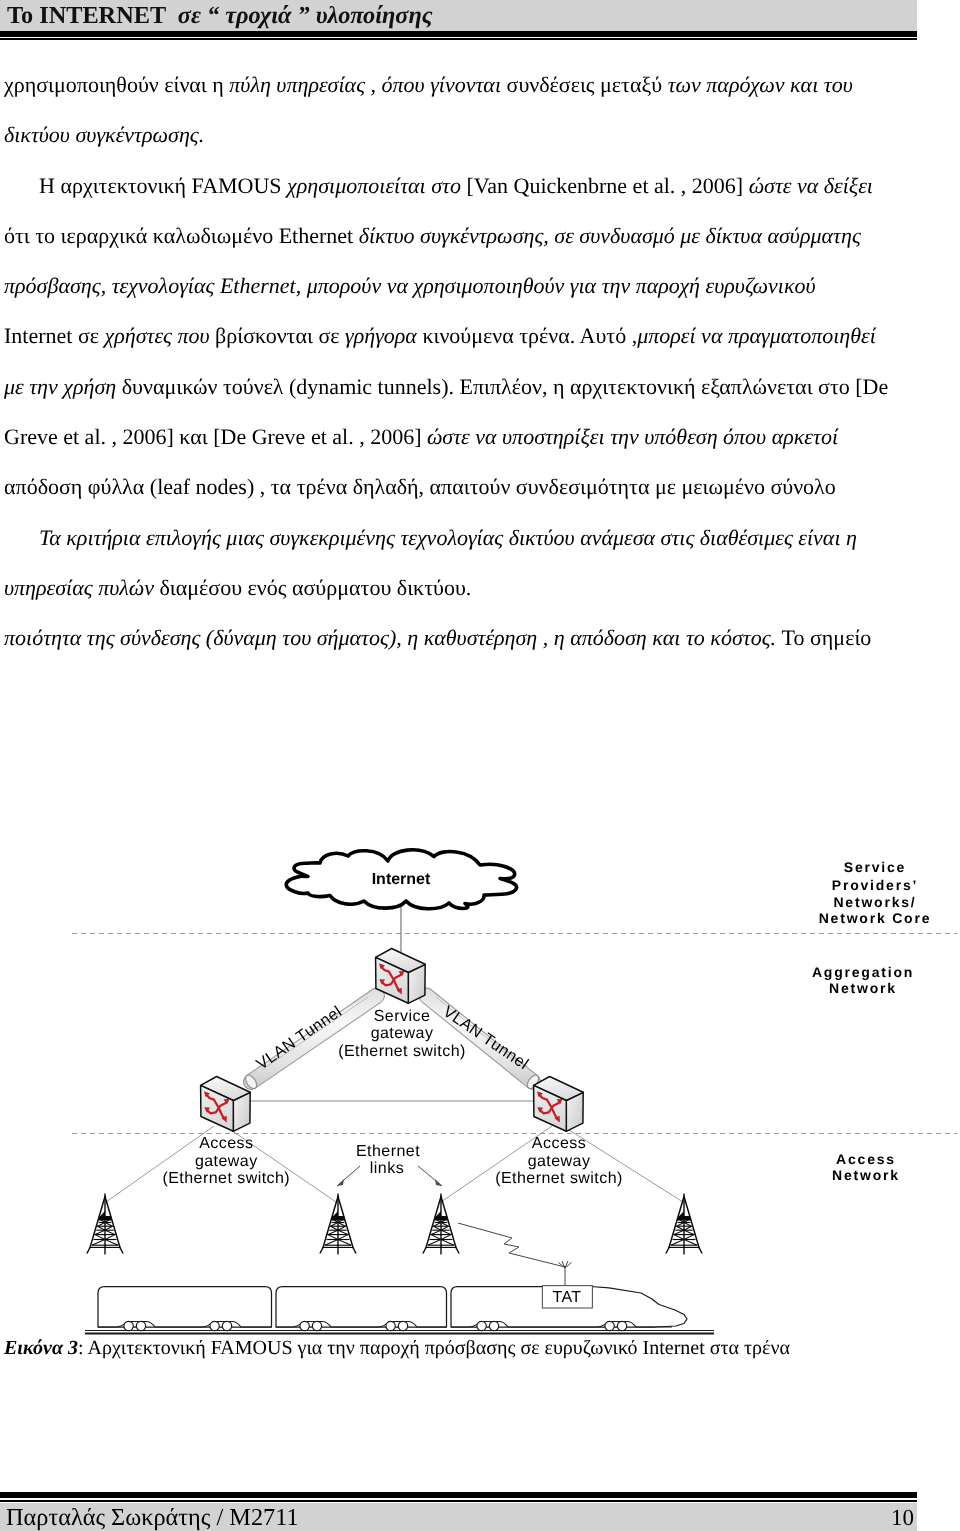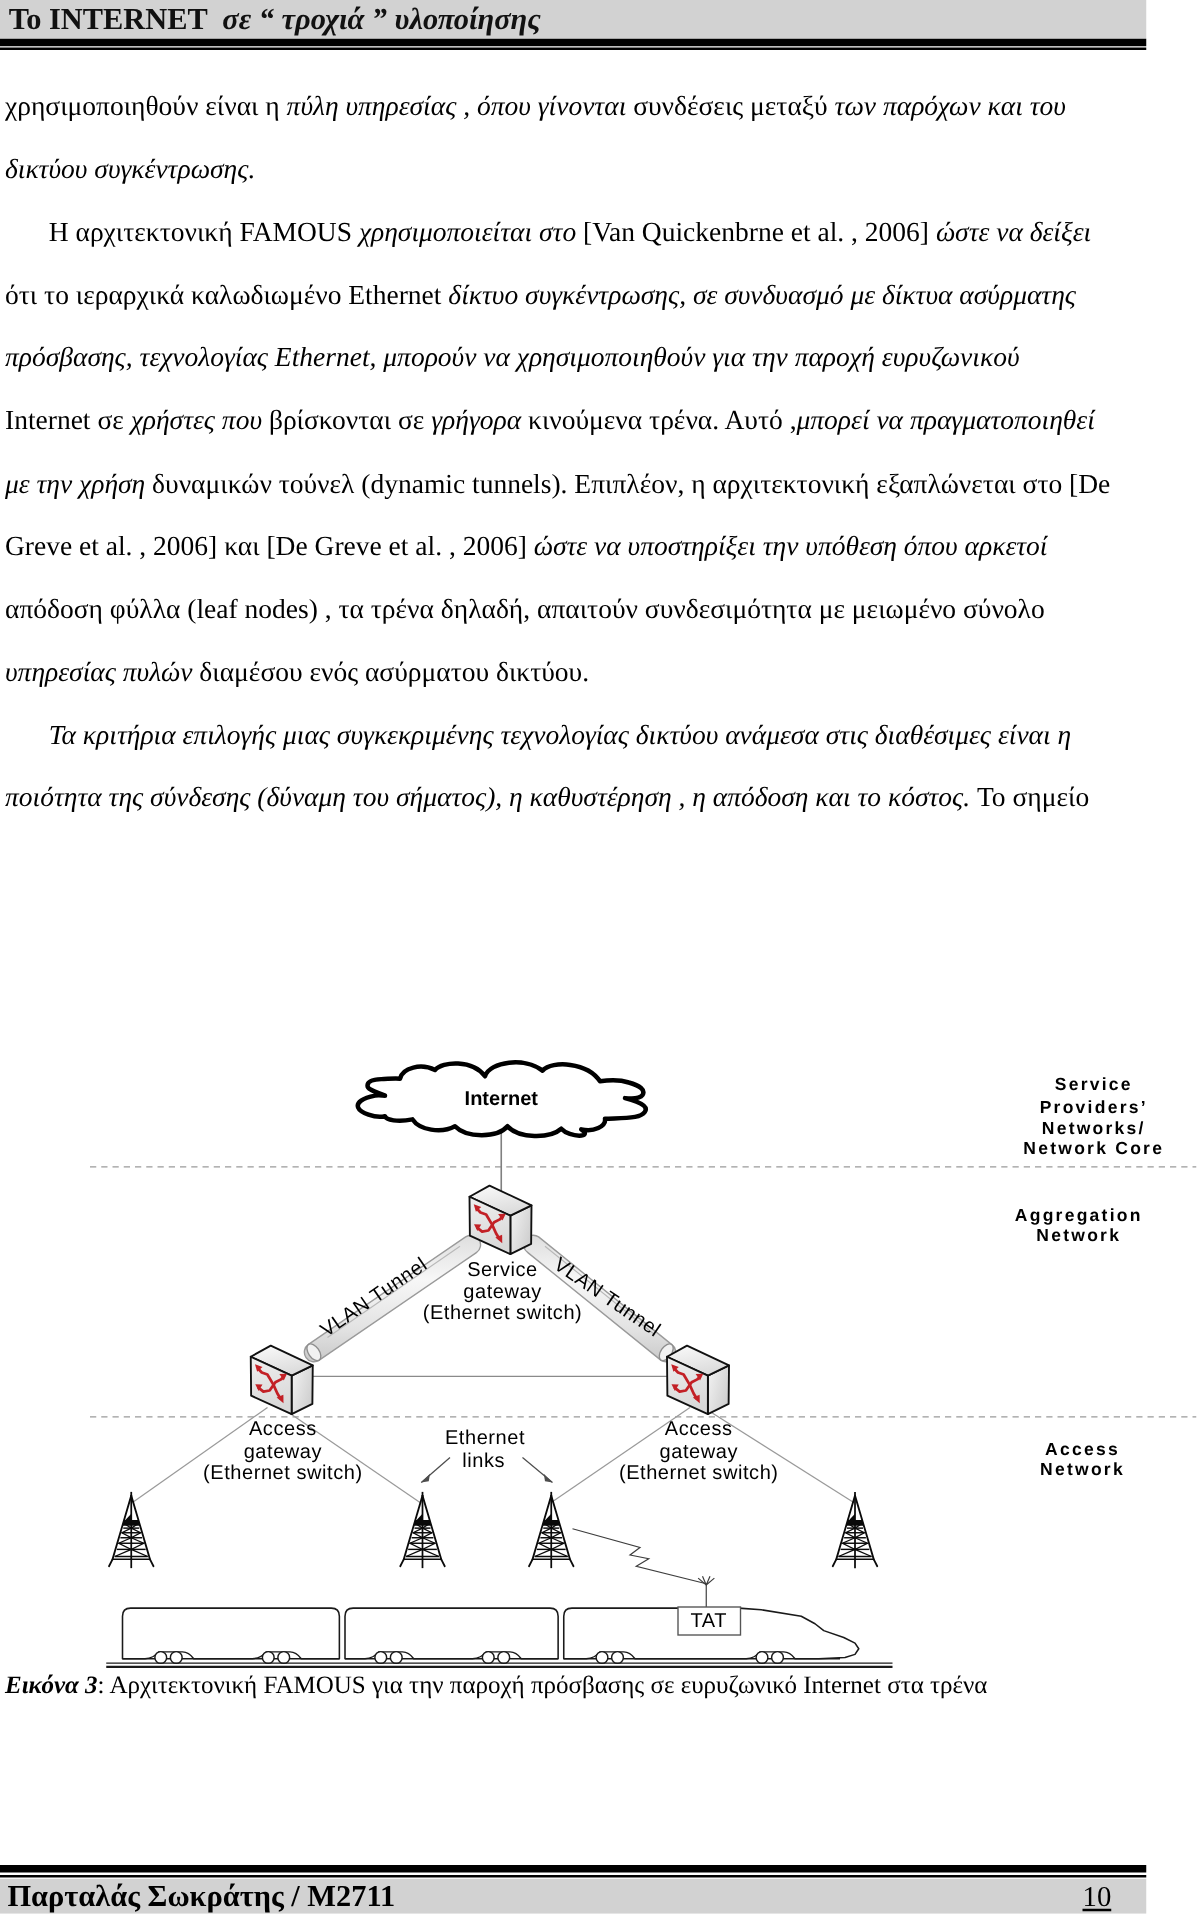--- a/index.html
+++ b/index.html
@@ -21,22 +21,22 @@
   i{}
 
   
   .cap{position:absolute;left:4px;top:1337px;font-size:20px;line-height:22px;white-space:nowrap;}
   .cap b{font-weight:bold;font-style:italic;}
 
   
   .ft-rule1{position:absolute;left:0;top:1492px;width:917px;height:6px;background:#000;}
   .ft-rule2{position:absolute;left:0;top:1499.5px;width:917px;height:2px;background:#000;}
   .ft-band{position:absolute;left:0;top:1502.5px;width:917px;height:28.5px;background:#d2d2d2;}
-  .ft-left{position:absolute;left:6px;top:1505px;font-size:24.3px;line-height:26px;font-weight:bold;white-space:pre;}
-  .ft-right{position:absolute;left:835px;top:1506px;width:54px;line-height:24px;text-align:right;font-size:23px;text-decoration:underline;}
+  .ft-left{position:absolute;left:6px;top:1505px;font-size:24.3px;line-height:26px;font-weight:normal;white-space:pre;}
+  .ft-right{position:absolute;left:860px;top:1506px;width:54px;line-height:24px;text-align:right;font-size:23px;}
 
   
   .fig{position:absolute;left:0px;top:16px;width:960px;height:1114px;pointer-events:none;}
   .fig svg{display:block;}
   .dlab{font-family:"Liberation Sans",sans-serif;font-size:16px;letter-spacing:0.45px;fill:#000;text-anchor:middle;}
   .dlabb{font-family:"Liberation Sans",sans-serif;font-size:14px;font-weight:bold;fill:#000;text-anchor:middle;letter-spacing:1.8px;}
   .cloudlab{font-family:"Liberation Sans",sans-serif;font-size:16px;font-weight:bold;fill:#000;text-anchor:middle;}
 </style>
 </head>
 <body>
@@ -50,22 +50,22 @@
   <div class="body" id="bodytext">
       <div class="ln"><span>χρησιμοποιηθούν είναι η </span><i>πύλη υπηρεσίας , όπου γίνονται </i><span>συνδέσεις μεταξύ </span><i>των παρόχων και του</i></div>
       <div class="ln"><i>δικτύου συγκέντρωσης.</i></div>
       <div class="ln ind"><span>Η αρχιτεκτονική FAMOUS </span><i>χρησιμοποιείται στο </i><span>[Van Quickenbrne et al. , 2006] </span><i>ώστε να δείξει</i></div>
       <div class="ln"><span>ότι  το ιεραρχικά καλωδιωμένο Ethernet </span><i>δίκτυο συγκέντρωσης, σε συνδυασμό με δίκτυα ασύρματης</i></div>
       <div class="ln"><i>πρόσβασης, τεχνολογίας Ethernet,  </i><i>μπορούν να χρησιμοποιηθούν για την παροχή ευρυζωνικού</i></div>
       <div class="ln"><span>Internet  σε  </span><i>χρήστες που </i><span>βρίσκονται σε </span><i>γρήγορα </i><span>κινούμενα τρένα. Αυτό ,</span><i>μπορεί να πραγματοποιηθεί</i></div>
       <div class="ln"><i>με την χρήση </i><span>δυναμικών τούνελ (dynamic tunnels). Επιπλέον, η αρχιτεκτονική </span><span>εξαπλώνεται στο [De</span></div>
       <div class="ln"><span>Greve et al. , 2006] και [De Greve et al. , 2006] </span><i>ώστε να υποστηρίξει την υπόθεση όπου αρκετοί</i></div>
       <div class="ln"><span>απόδοση φύλλα (leaf nodes) , τα τρένα δηλαδή, απαιτούν συνδεσιμότητα με μειωμένο  σύνολο</span></div>
+      <div class="ln ind"><i>Τα κριτήρια επιλογής μιας συγκεκριμένης τεχνολογίας δικτύου ανάμεσα στις διαθέσιμες είναι η</i></div>
       <div class="ln"><i>υπηρεσίας πυλών  </i><span>διαμέσου ενός ασύρματου δικτύου.</span></div>
-      <div class="ln ind"><i>Τα κριτήρια επιλογής μιας συγκεκριμένης τεχνολογίας δικτύου ανάμεσα στις διαθέσιμες είναι η</i></div>
       <div class="ln"><i>ποιότητα της σύνδεσης (δύναμη του σήματος), η καθυστέρηση , η απόδοση και το κόστος. </i><span>Το σημείο</span></div>
     </div>
 
   <div class="fig">
   <svg width="960" height="1531" viewBox="0 0 960 1531" xmlns="http://www.w3.org/2000/svg">
     <defs>
       <linearGradient id="gBoxTop" x1="0" y1="0" x2="0.4" y2="1">
         <stop offset="0" stop-color="#fbfbfb"></stop>
             <stop offset="1" stop-color="#dcdcdc"></stop>
       </linearGradient>

